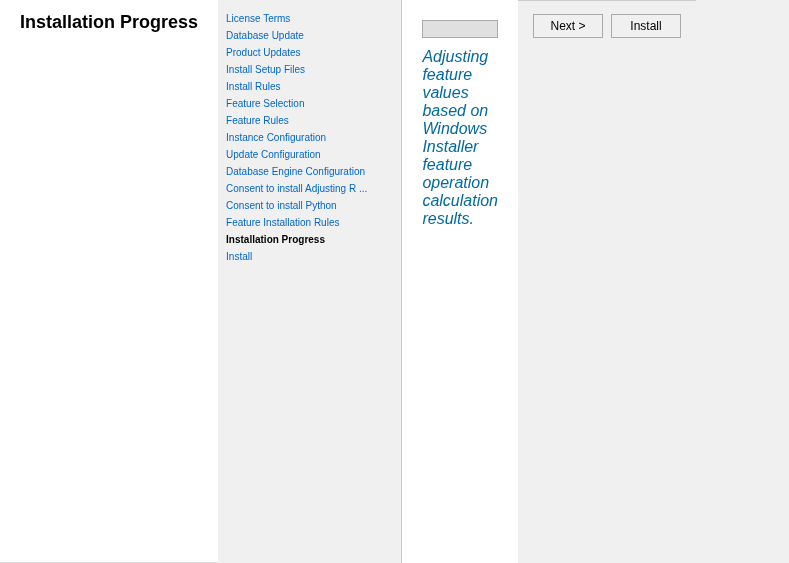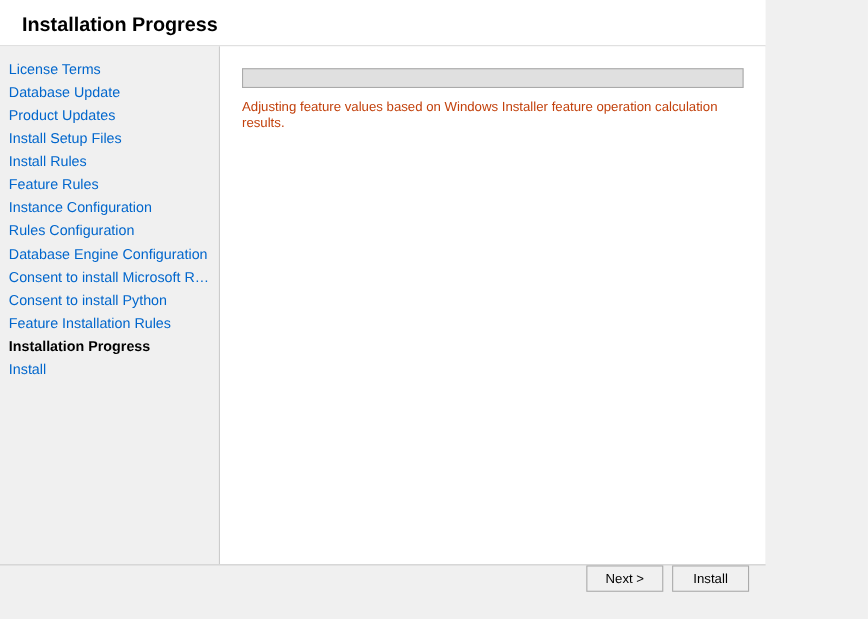--- a/index.html
+++ b/index.html
@@ -10,39 +10,38 @@
       font-family: 'Segoe UI', Tahoma, Geneva, Verdana, sans-serif;
       font-size: 12px;
       color: #000;
       overflow: hidden;
     }
     .main-container {
       width: 696px;
       height: 563px;
       background: #f0f0f0;
       display: flex;
-      flex-direction: column;
     }
     .content-area {
       display: flex;
       flex: 1;
       overflow: hidden;
     }
     .sidebar {
       width: 200px;
       background: #f0f0f0;
       padding: 10px 0;
       border-right: 1px solid #ccc;
       overflow-y: auto;
     }
     .sidebar-item {
       padding: 3px 8px;
       cursor: default;
       color: #0066cc;
-      font-size: 13px;
+      font-size: 10px;
       white-space: nowrap;
       overflow: hidden;
       text-overflow: ellipsis;
     }
     .sidebar-item.active {
       font-weight: bold;
       color: #000;
     }
     .header-title {
       font-size: 18px;
@@ -62,29 +61,30 @@
       height: 18px;
       background: #e0e0e0;
       border: 1px solid #aaa;
     }
     .progress-bar-fill {
       height: 100%;
       background: #4a90d9;
       width: 0%;
     }
     .status-text {
-      font-size: 12px;
-      color: #c2410c;
+      font-size: 16px;
+      color: #0369a1;
+      font-style: italic;
     }
     .footer {
       height: 50px;
       background: #f0f0f0;
       border-top: 1px solid #ccc;
       display: flex;
-      align-items: flex-start;
+      align-items: center;
       justify-content: flex-end;
       padding: 0 15px;
       gap: 8px;
     }
     .footer-btn {
       padding: 4px 16px;
       font-size: 12px;
       background: #f0f0f0;
       border: 1px solid #aaa;
       cursor: pointer;
@@ -105,25 +105,26 @@
     <span class="header-title">Installation Progress</span>
   </div>
   <div class="content-area">
     <div class="sidebar">
 
     <div class="sidebar-item">License Terms</div>
         <div class="sidebar-item">Database Update</div>
         <div class="sidebar-item">Product Updates</div>
         <div class="sidebar-item">Install Setup Files</div>
         <div class="sidebar-item">Install Rules</div>
+        <div class="sidebar-item">Feature Selection</div>
         <div class="sidebar-item">Feature Rules</div>
         <div class="sidebar-item">Instance Configuration</div>
-        <div class="sidebar-item">Rules Configuration</div>
+        <div class="sidebar-item">Update Configuration</div>
         <div class="sidebar-item">Database Engine Configuration</div>
-        <div class="sidebar-item">Consent to install Microsoft R ...</div>
+        <div class="sidebar-item">Consent to install Adjusting R ...</div>
         <div class="sidebar-item">Consent to install Python</div>
         <div class="sidebar-item">Feature Installation Rules</div>
         <div class="sidebar-item active">Installation Progress</div>
         <div class="sidebar-item">Install</div>
       </div>
     <div class="main-content">
       <div class="progress-bar-container">
         <div class="progress-bar-fill" style="width: 0%;"></div>
       </div>
       <div class="status-text">Adjusting feature values based on Windows Installer feature operation calculation results.</div>

